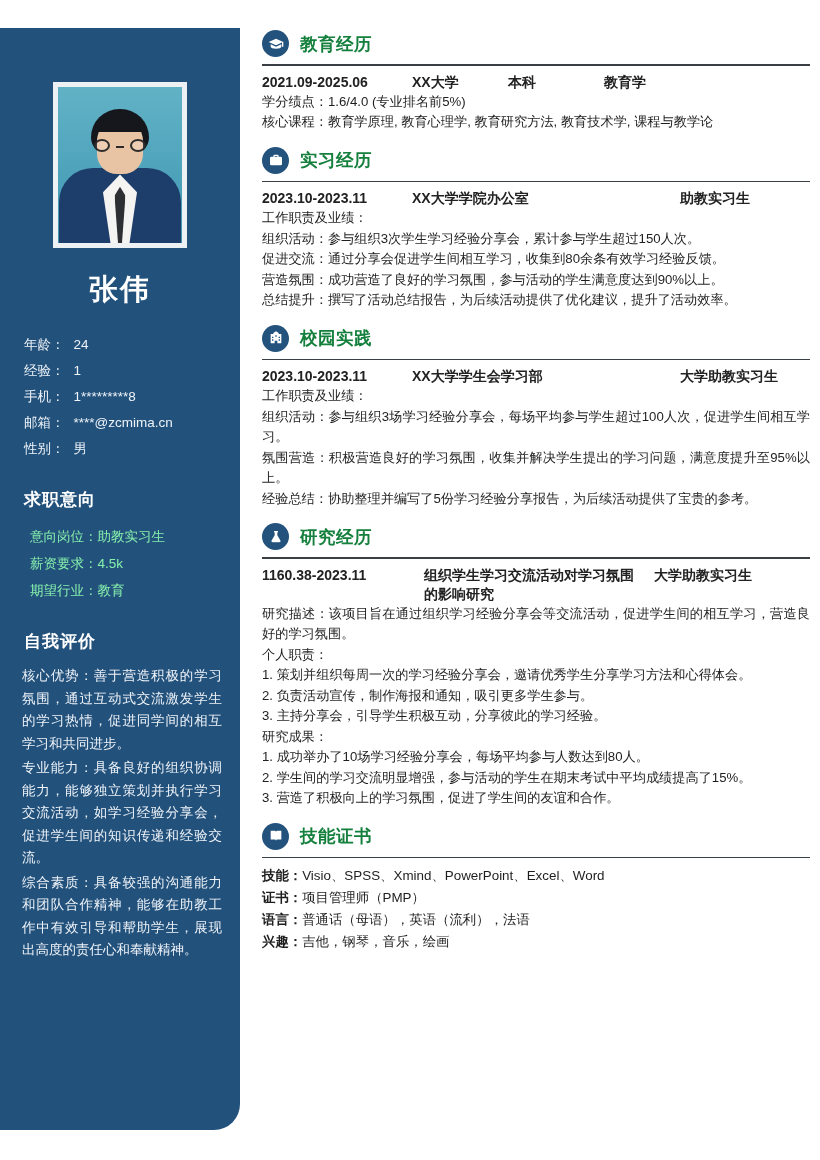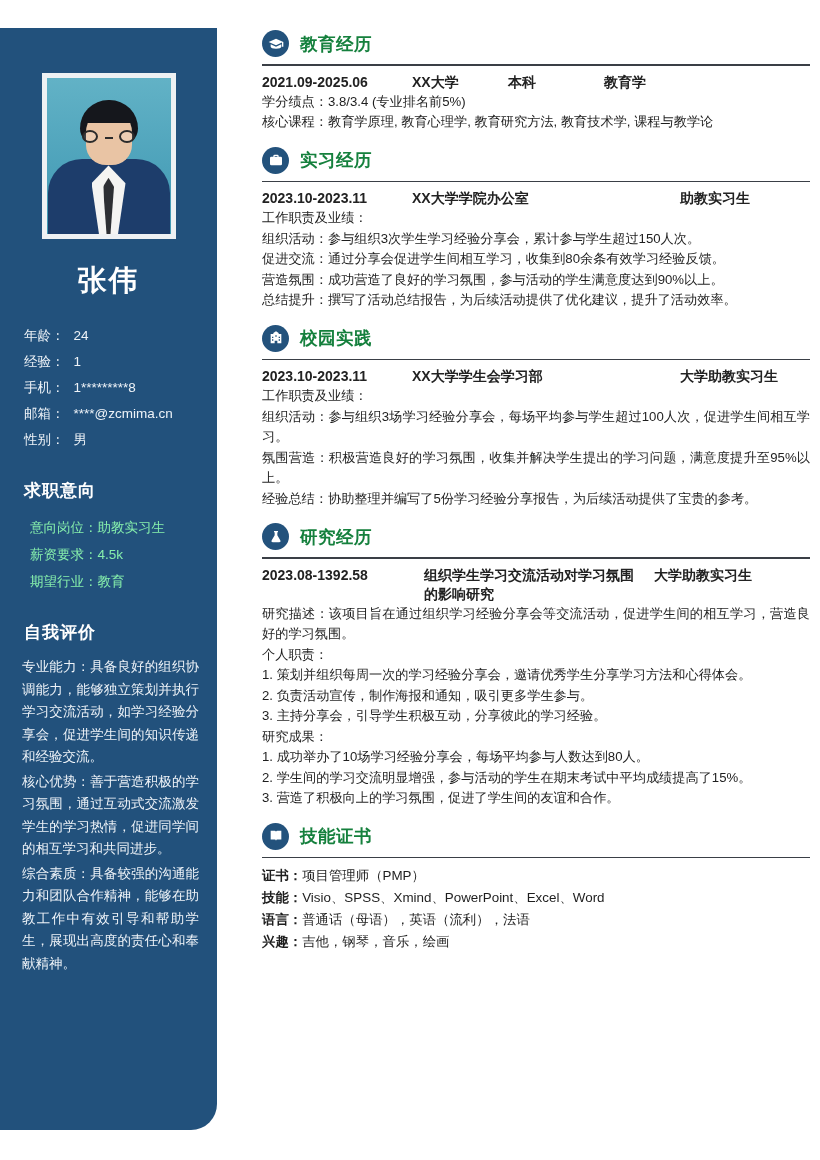--- a/index.html
+++ b/index.html
@@ -6,24 +6,24 @@
   html, body {
     width: 820px; height: 1160px;
     background: #ffffff;
     font-family: "Liberation Sans", "DejaVu Sans", sans-serif;
   }
   .page { position: relative; width: 820px; height: 1160px; background: #fff; overflow: hidden; }
 
   
   .sidebar {
     position: absolute; left: 0; top: 28px;
-    width: 217px; height: 1102px;
+    width: 240px; height: 1102px;
     background: #22517c;
     border-radius: 0 0 26px 0;
-    padding: 7px 18px;
+    padding: 16px 18px;
     color: #ffffff;
   }
   .photo-wrap {
     margin: 38px auto 0; width: 134px; height: 166px;
     background: #eef1f3; padding: 5px;
     display: flex; align-items: center; justify-content: center;
   }
   .photo {
     width: 100%; height: 100%;
     background: linear-gradient(180deg,#62b2c6 0%, #4ea3bb 55%, #3f97b2 100%);
@@ -137,22 +137,22 @@
 
     <div class="side-h">求职意向</div>
     <div>
       <div class="intent-row">意向岗位：助教实习生</div>
       <div class="intent-row">薪资要求：4.5k</div>
       <div class="intent-row">期望行业：教育</div>
     </div>
 
     <div class="side-h tight">自我评价</div>
     <div class="evalbox">
+      <p class="eval-p">核心优势：善于营造积极的学习氛围，通过互动式交流激发学生的学习热情，促进同学间的相互学习和共同进步。</p>
       <p class="eval-p">专业能力：具备良好的组织协调能力，能够独立策划并执行学习交流活动，如学习经验分享会，促进学生间的知识传递和经验交流。</p>
-      <p class="eval-p">核心优势：善于营造积极的学习氛围，通过互动式交流激发学生的学习热情，促进同学间的相互学习和共同进步。</p>
       <p class="eval-p">综合素质：具备较强的沟通能力和团队合作精神，能够在助教工作中有效引导和帮助学生，展现出高度的责任心和奉献精神。</p>
     </div>
   </aside>
 
   <main class="main">
 
     <section class="section">
       <div class="sec-head">
         <span class="sec-icon">
           <svg viewBox="0 0 24 24">
@@ -162,21 +162,21 @@
         <span class="sec-title">教育经历</span>
       </div>
       <div class="rule"></div>
       <div class="entry">
         <div class="entry-top">
           <span class="e-date">2021.09-2025.06</span>
           <span class="e-mid">XX大学</span>
           <span class="e-mid" style="">本科</span>
           <span class="e-role">教育学</span>
         </div>
-        <div class="body-line">学分绩点：3.8/3.4 (专业排名前5%)</div>
+        <div class="body-line">学分绩点：1.6/4.0 (专业排名前5%)</div>
         <div class="body-line">核心课程：教育学原理, 教育心理学, 教育研究方法, 教育技术学, 课程与教学论</div>
       </div>
     </section>
 
     <section class="section">
       <div class="sec-head">
         <span class="sec-icon">
           <svg viewBox="0 0 24 24">
               <path d="M10 4h4a2 2 0 0 1 2 2v1h3a2 2 0 0 1 2 2v9a2 2 0 0 1-2 2H5a2 2 0 0 1-2-2V9a2 2 0 0 1 2-2h3V6a2 2 0 0 1 2-2zm0 3h4V6h-4v1z"></path>
             </svg>
@@ -226,21 +226,21 @@
         <span class="sec-icon">
           <svg viewBox="0 0 24 24">
               <path d="M9 3h6v2h-1v4.2l4.6 8A2 2 0 0 1 16.9 20H7.1a2 2 0 0 1-1.7-2.8L10 9.2V5H9V3z"></path>
             </svg>
         </span>
         <span class="sec-title">研究经历</span>
       </div>
       <div class="rule"></div>
       <div class="entry">
         <div class="entry-top">
-          <span class="e-date">2023.08-1392.58</span>
+          <span class="e-date">1160.38-2023.11</span>
           <span class="e-org wrap2">组织学生学习交流活动对学习氛围的影响研究</span>
           <span class="e-role">大学助教实习生</span>
         </div>
         <div class="body-line">研究描述：该项目旨在通过组织学习经验分享会等交流活动，促进学生间的相互学习，营造良好的学习氛围。</div>
         <div class="body-line">个人职责：</div>
         <div class="body-line">1. 策划并组织每周一次的学习经验分享会，邀请优秀学生分享学习方法和心得体会。</div>
         <div class="body-line">2. 负责活动宣传，制作海报和通知，吸引更多学生参与。</div>
         <div class="body-line">3. 主持分享会，引导学生积极互动，分享彼此的学习经验。</div>
         <div class="body-line">研究成果：</div>
         <div class="body-line">1. 成功举办了10场学习经验分享会，每场平均参与人数达到80人。</div>
@@ -254,24 +254,24 @@
         <span class="sec-icon">
           <svg viewBox="0 0 24 24">
               <path d="M4 4h6a2 2 0 0 1 2 2v13a2 2 0 0 0-2-1.6H4V4zm16 0h-6a2 2 0 0 0-2 2v13a2 2 0 0 1 2-1.6h6V4z"></path>
             </svg>
         </span>
         <span class="sec-title">技能证书</span>
       </div>
       <div class="rule"></div>
       <div class="entry">
         <div class="sk-line">
+          <span class="lbl">技能：</span><span>Visio、SPSS、Xmind、PowerPoint、Excel、Word</span>
+        </div>
+        <div class="sk-line">
           <span class="lbl">证书：</span><span>项目管理师（PMP）</span>
-        </div>
-        <div class="sk-line">
-          <span class="lbl">技能：</span><span>Visio、SPSS、Xmind、PowerPoint、Excel、Word</span>
         </div>
         <div class="sk-line">
           <span class="lbl">语言：</span><span>普通话（母语），英语（流利），法语</span>
         </div>
         <div class="sk-line">
           <span class="lbl">兴趣：</span><span>吉他，钢琴，音乐，绘画</span>
         </div>
       </div>
     </section>
 

